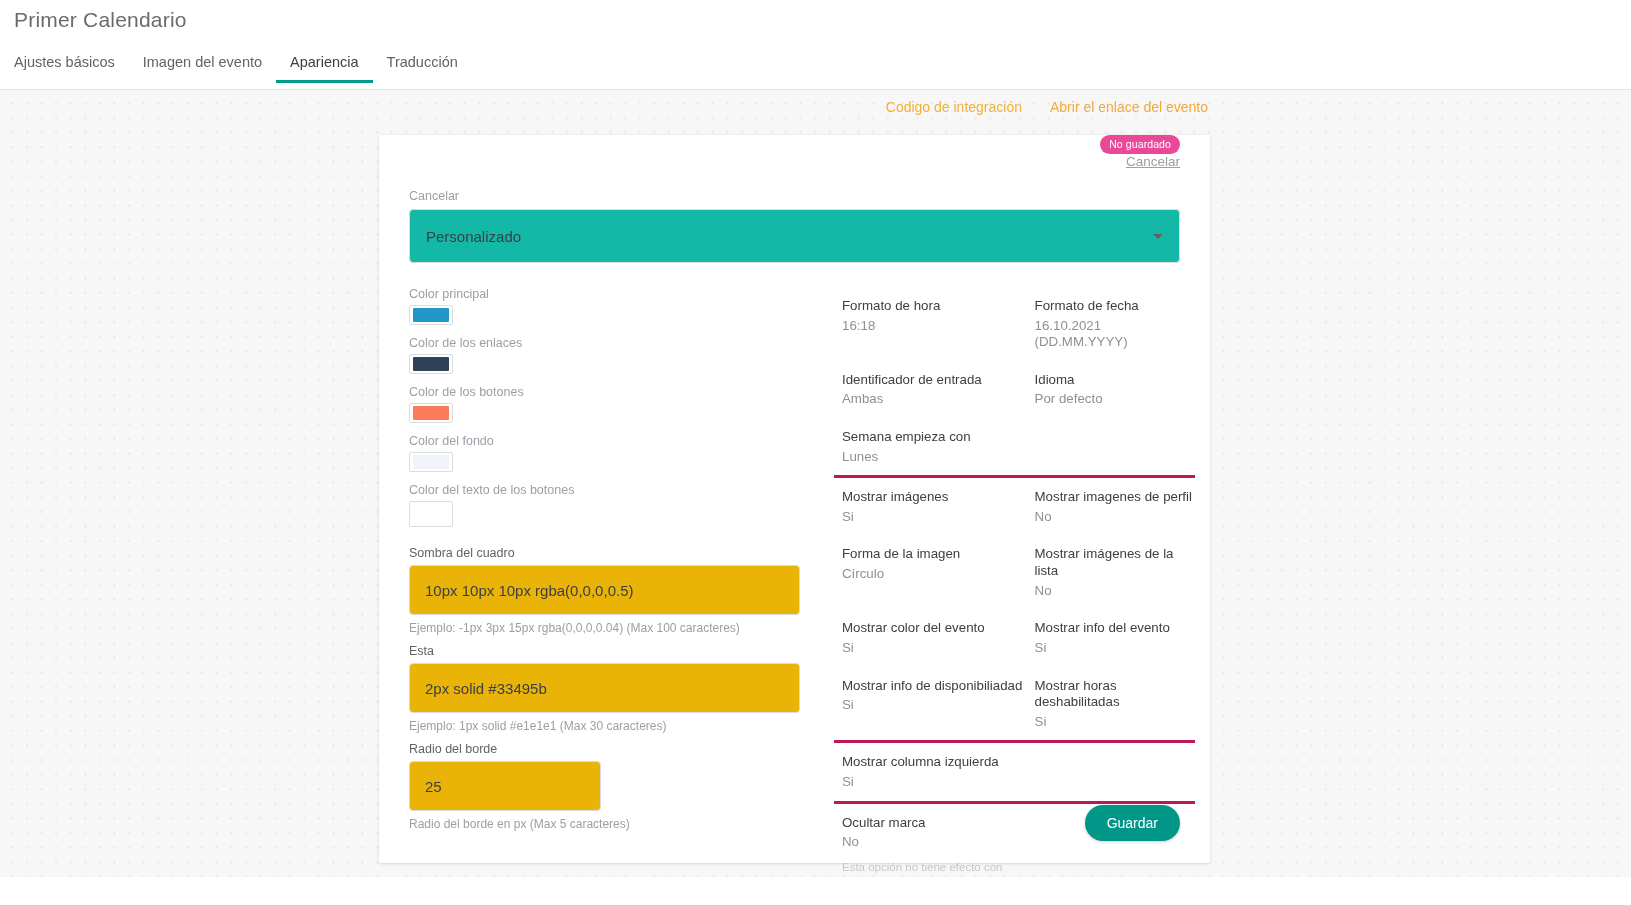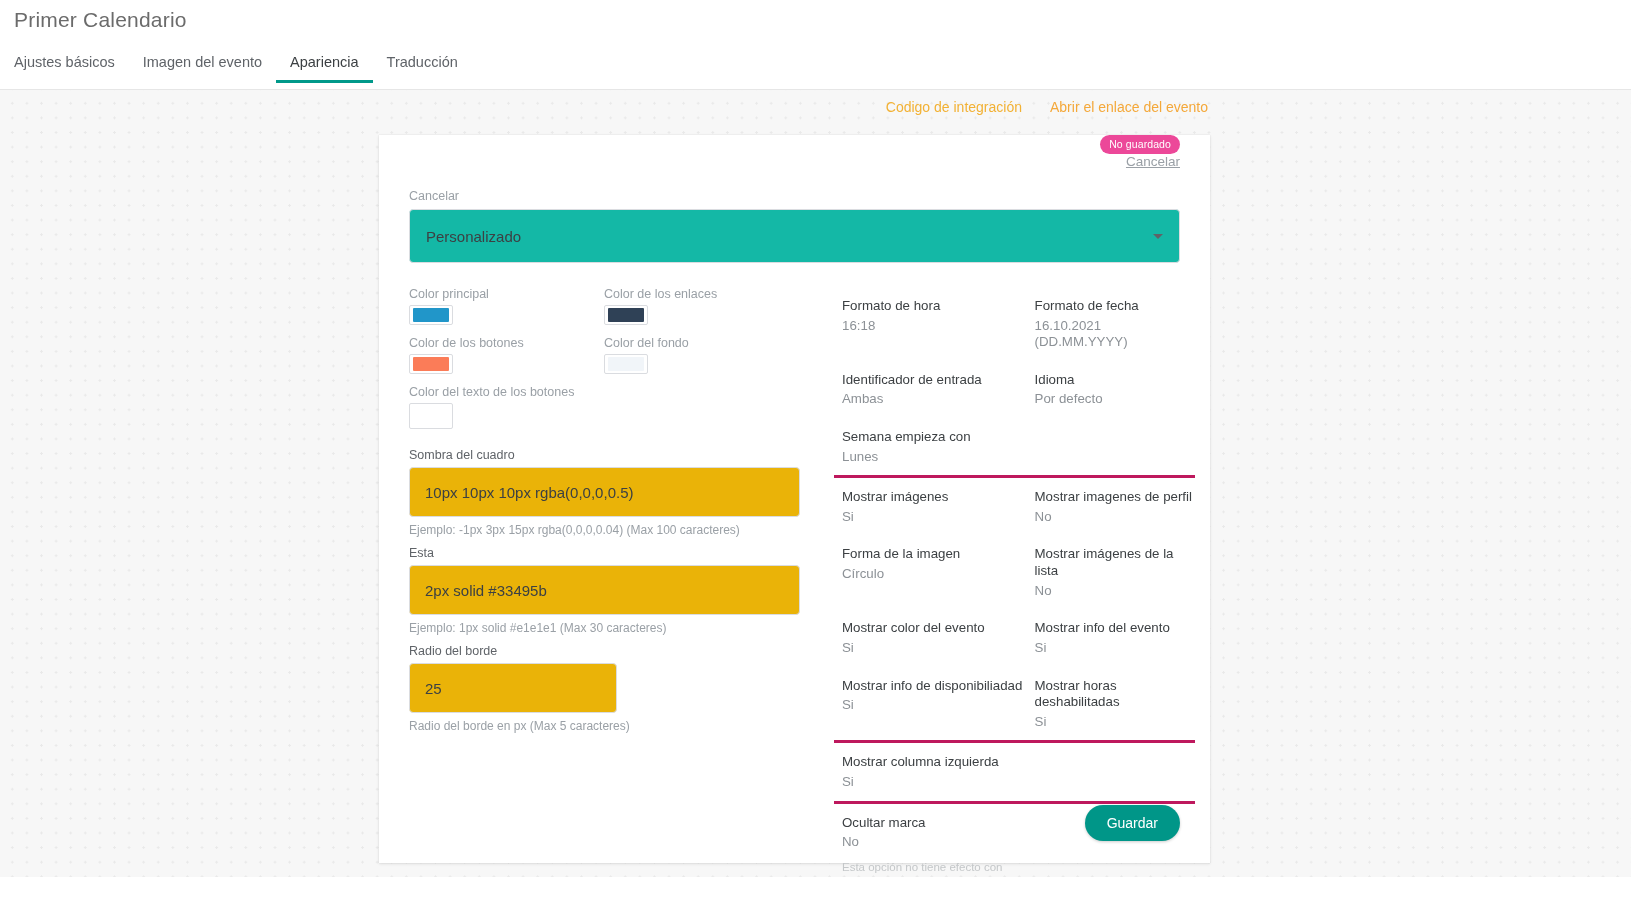--- a/index.html
+++ b/index.html
@@ -145,20 +145,21 @@
 
   
   .cols { display: flex; }
   .col-left { width: 405px; padding-right: 10px; }
   .col-right { width: 385px; padding-left: 24px; }
 
   
   .color-grid {
     display: flex;
     flex-wrap: wrap;
+    flex-direction: column;
   }
   .color-cell { width: 195px; margin-bottom: 11px; }
   .color-cell .field-label { margin-bottom: 4px; }
   .swatch-box {
     width: 44px; height: 20px;
     border: 1px solid #dadce0;
     border-radius: 2px;
     background: #fff;
     display: flex;
     align-items: center;
@@ -179,21 +180,21 @@
     height: 50px;
     border: 1px solid #dadce0;
     border-radius: 4px;
     padding: 0 15px;
     font-size: 15px;
     color: #3c4043;
     font-family: "Liberation Sans", sans-serif;
     background: #eab308;
     outline: none;
   }
-  .txt-input.small { width: 208px; }
+  .txt-input.small { width: 192px; }
   .hint {
     font-size: 12px;
     color: #9aa0a6;
     margin-top: 5px;
     line-height: 1.35;
     max-width: 300px;
   }
   .hint.wide { max-width: 391px; }
 
   

